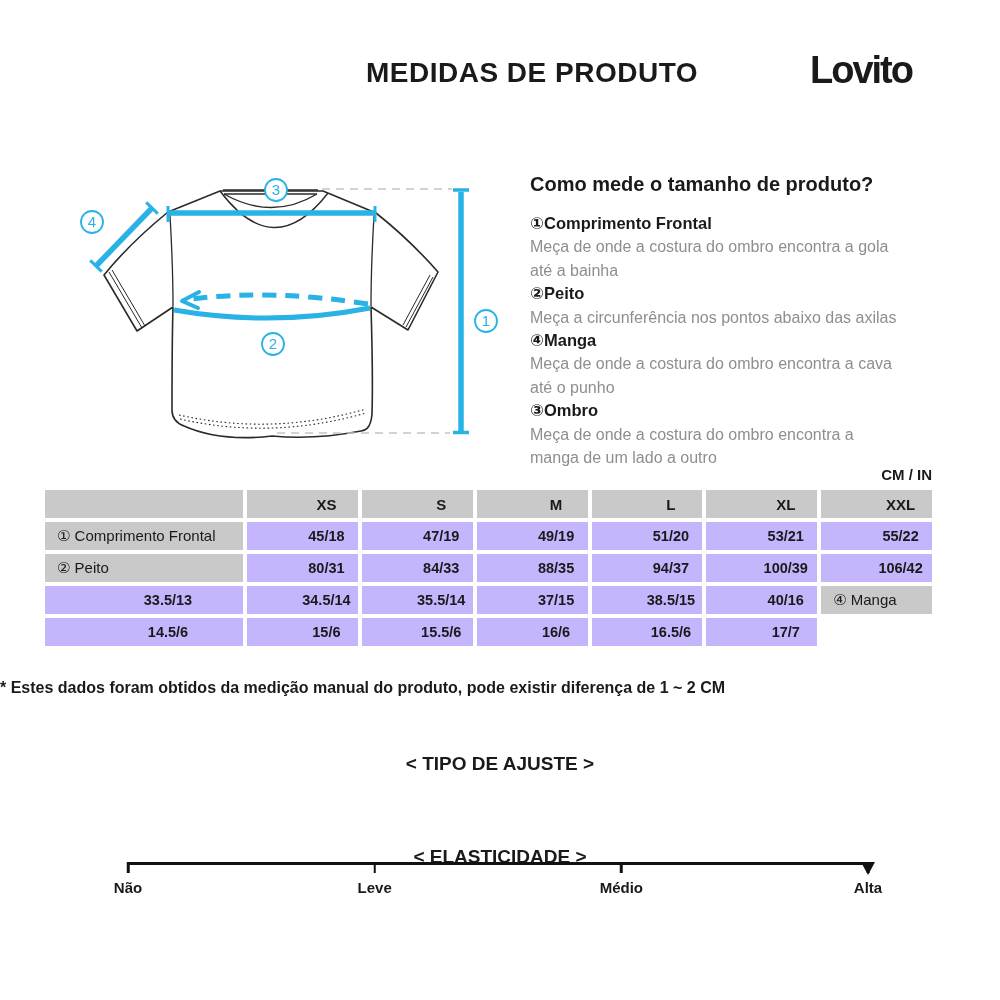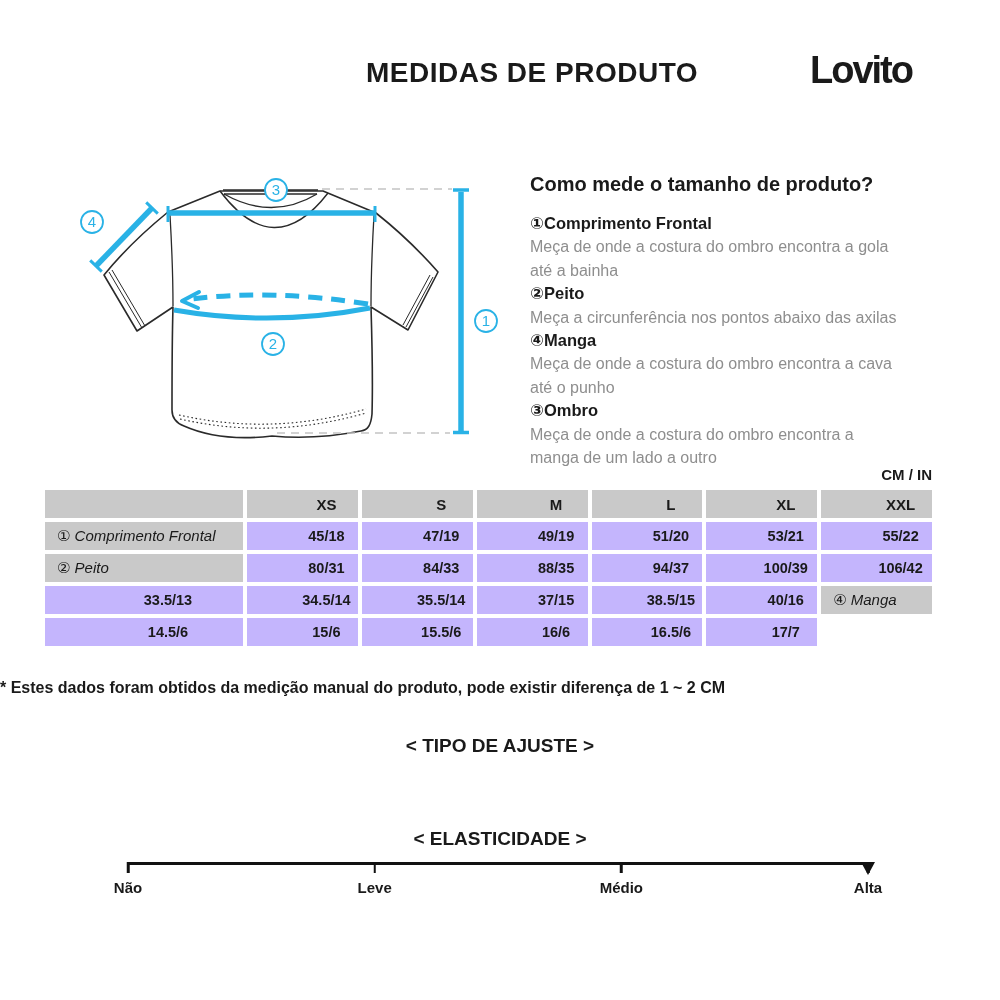--- a/index.html
+++ b/index.html
@@ -17,28 +17,28 @@
   .guide-item-title{font-size:16.5px;font-weight:bold;line-height:23.4px;}
   .guide-item-desc{font-size:16px;color:#8e8e8e;line-height:23.4px;white-space:pre-line;}
 
   .unit-label{position:absolute;top:466px;left:632px;width:300px;text-align:right;
               font-size:15px;font-weight:bold;}
 
   .size-table{position:absolute;left:45px;top:490px;width:887px;
               display:grid;grid-template-columns:198px repeat(6,1fr);gap:4px;}
   .size-table .cell{height:28px;display:flex;align-items:center;justify-content:center;padding-left:48px;}
   .size-table .head{background:#c9c9c9;font-weight:bold;font-size:15px;}
-  .size-table .rowlabel{background:#c9c9c9;font-size:15px;justify-content:flex-start;padding-left:12px;font-style:italic;}
+  .size-table .rowlabel{background:#c9c9c9;font-size:15px;justify-content:flex-start;padding-left:12px;}
   .size-table .val{background:#c4b5fd;font-weight:bold;font-size:14.5px;}
 
   .footnote{position:absolute;top:679px;left:0;width:852px;text-align:left;
             font-size:16px;font-weight:bold;}
 
   .scale-title{position:absolute;left:0;width:1000px;text-align:center;
-               font-size:19px;font-weight:bold;}
+               font-size:19px;font-weight:bold;margin-top:18px;}
   .scale-title.fit{top:735px;}
   .scale-title.ela{top:828px;}
 
   .track{position:absolute;left:128px;width:740px;height:40px;}
   .track.fit{top:768px;}
   .track.ela{top:860px;}
   .track-line{position:absolute;top:2px;left:0;right:0;height:3px;background:#111;}
   .tick{position:absolute;top:2px;width:2.5px;height:11px;background:#111;transform:translateX(-50%);}
   .marker{position:absolute;top:2px;width:0;height:0;transform:translateX(-50%);
           border-left:7px solid transparent;border-right:7px solid transparent;

